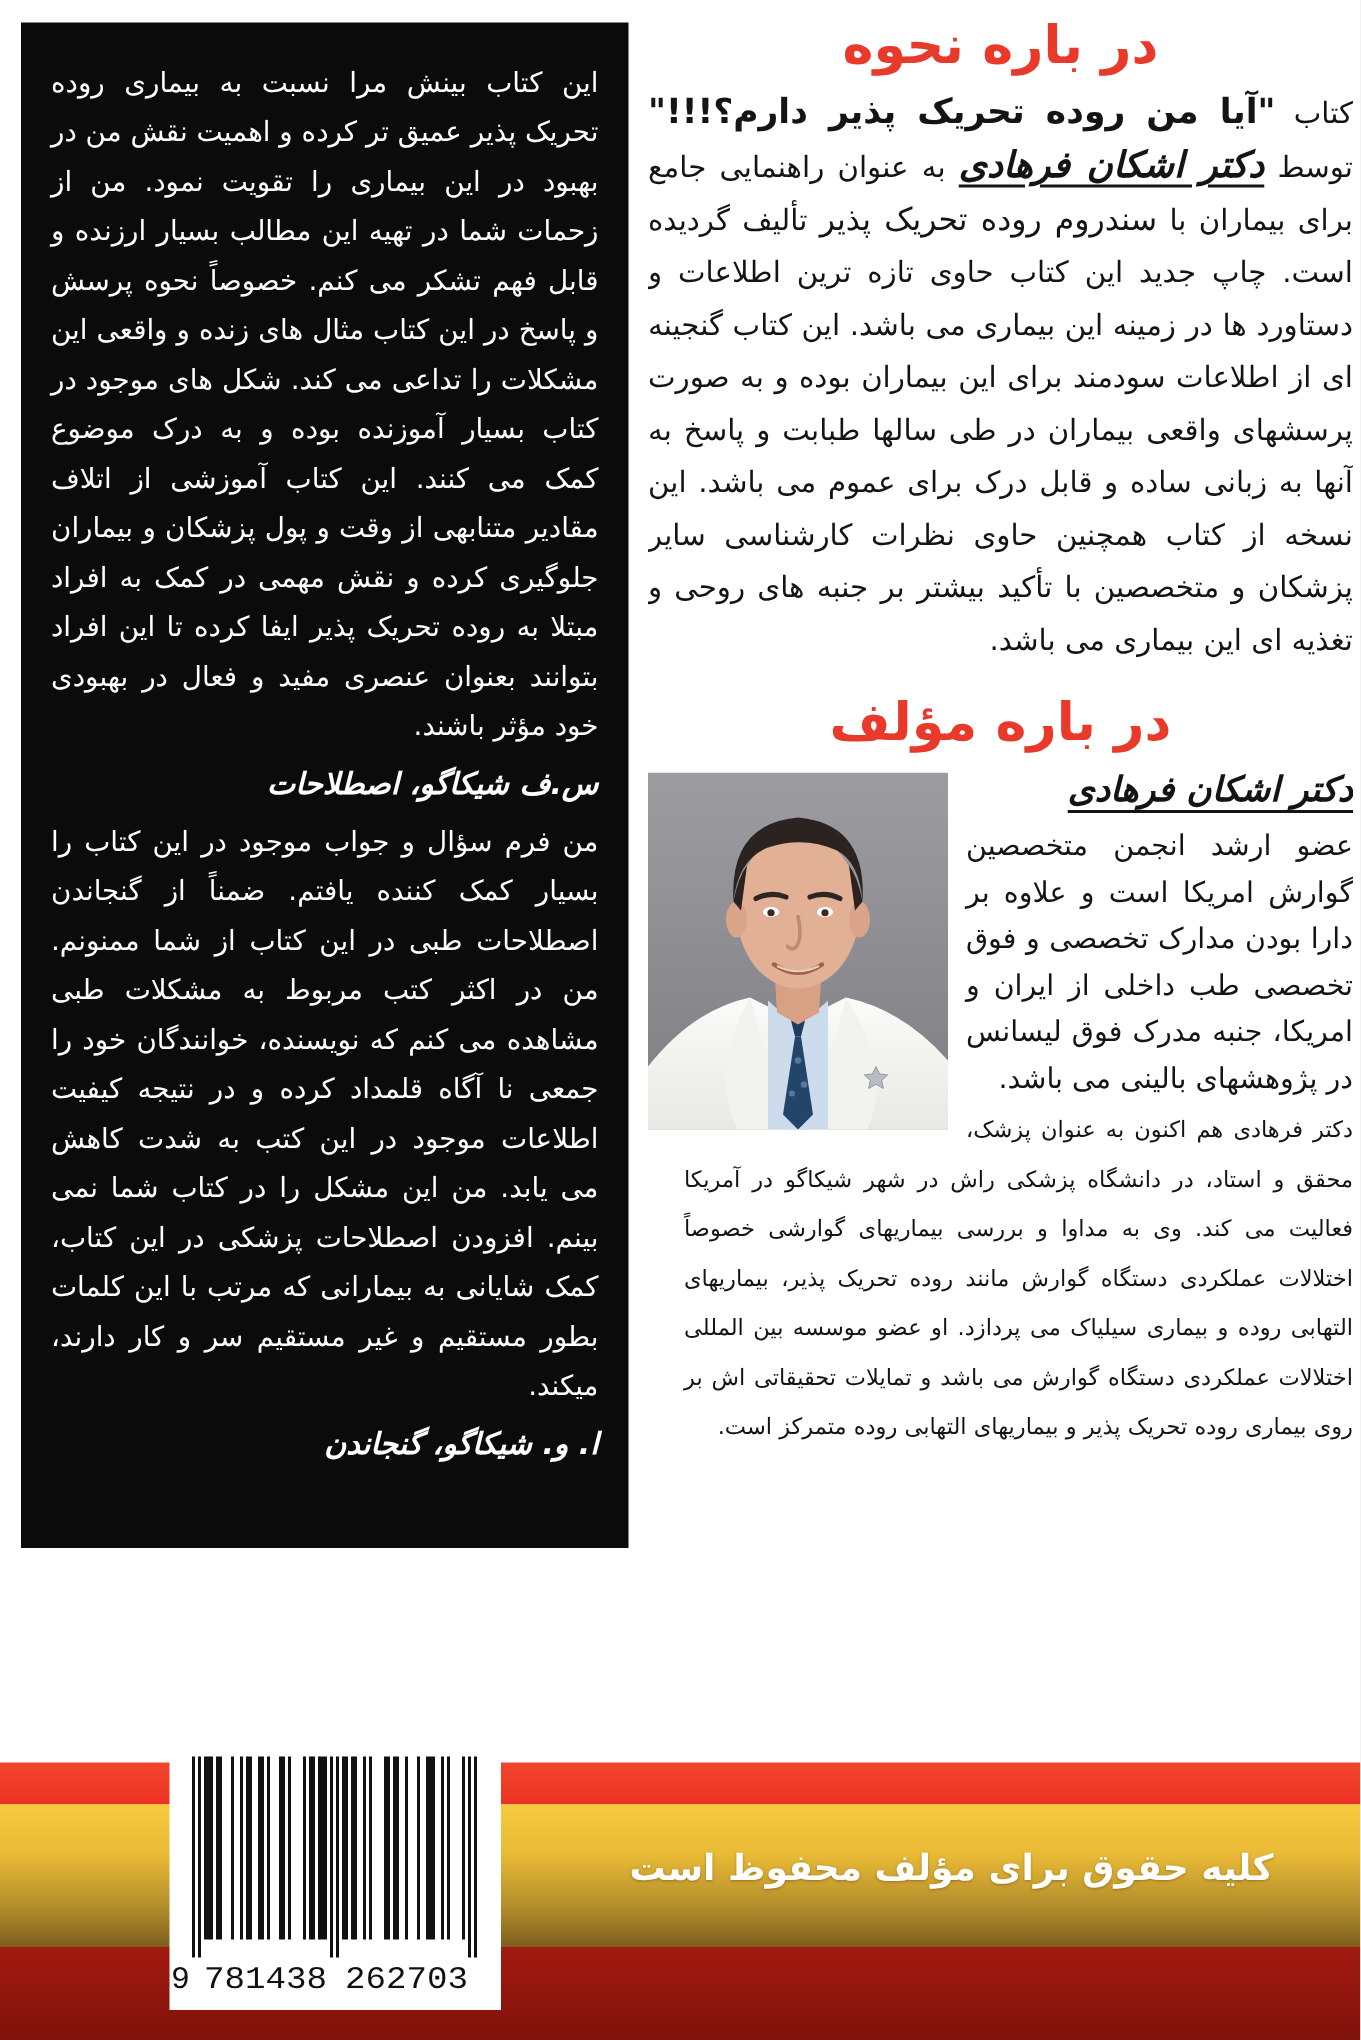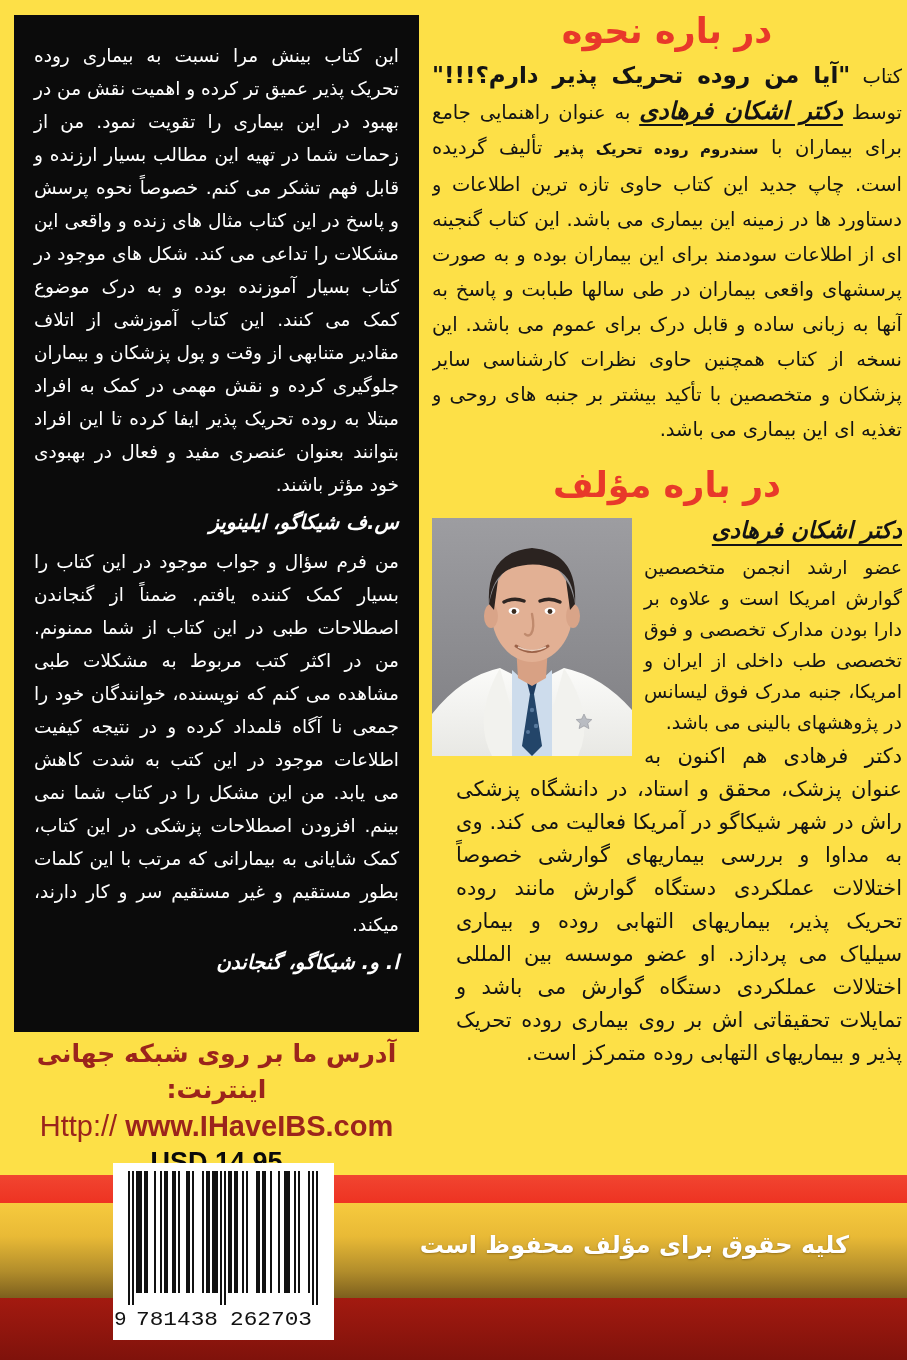--- a/index.html
+++ b/index.html
@@ -7,21 +7,21 @@
     --dark-red:#9b241c;
     --stripe-red:#ee3322;
     --gold-top:#f6ca3e;
     --gold-bottom:#7c5f1e;
     --darkred-stripe:#a31a10;
   }
   *{margin:0;padding:0;box-sizing:border-box;}
   html,body{background:#e9e9e9;}
   body{font-family:"DejaVu Sans","Liberation Sans",sans-serif;}
   .page{
-    position:relative;width:907px;height:1360px;background:#fde047;
+    position:relative;width:907px;height:1360px;background:#ffffff;
     margin:0 auto;overflow:hidden;padding-left:11px;
   }
 
   
   .black-panel{
     position:absolute;left:14px;top:15px;width:405px;height:1017px;
     background:#0b0b0b;color:#ffffff;direction:rtl;
     padding:24px 20px 18px 20px;overflow:hidden;
   }
   .testimonial{
@@ -42,34 +42,34 @@
     text-align:center;letter-spacing:0;
   }
   .about-book{
     font-size:19.5px;line-height:35px;text-align:justify;color:#141414;margin-top:4px;
   }
   .b-lg{font-weight:bold;font-size:23px;}
   .author-inline{
     font-weight:bold;font-style:italic;font-size:24px;text-decoration:underline;
     text-underline-offset:5px;
   }
-  .b-md{font-weight:bold;font-size:15px;}
+  .b-md{font-weight:normal;font-size:21px;}
   .about-author-heading{margin-top:15px;}
   .author-section{
     margin-top:4px;font-size:19px;line-height:31px;color:#141414;
   }
   .author-photo-wrap{
     float:left;width:200px;height:238px;margin:6px 12px 8px 0;
   }
   .author-name-line{
     font-weight:bold;font-style:italic;font-size:23px;line-height:36px;
     text-decoration:underline;text-underline-offset:6px;
   }
   .bio-1{text-align:justify;margin-top:4px;}
-  .bio-2{text-align:justify;font-size:21px;line-height:33px;margin-top:2px;margin-left:24px;}
+  .bio-2{text-align:justify;font-size:15px;line-height:33px;margin-top:2px;margin-left:24px;}
 
   
   .footer-left{
     position:absolute;left:14px;top:1036px;width:405px;text-align:center;
   }
   .web-label{
     direction:rtl;color:var(--dark-red);font-weight:bold;font-size:25px;line-height:36px;
   }
   .web-url{
     color:var(--dark-red);font-size:29px;line-height:36px;
@@ -103,21 +103,21 @@
     position:absolute;left:113px;top:1163px;width:221px;height:177px;background:#ffffff;
   }
 </style>
 </head>
 <body>
 
 <div class="page">
 
   <div class="black-panel">
     <p class="testimonial">این کتاب بینش مرا نسبت به بیماری روده تحریک پذیر عمیق تر کرده و اهمیت نقش من در بهبود در این بیماری را تقویت نمود. من از زحمات شما در تهیه این مطالب بسیار ارزنده و قابل فهم تشکر می کنم. خصوصاً نحوه پرسش و پاسخ در این کتاب مثال های زنده و واقعی این مشکلات را تداعی می کند. شکل های موجود در کتاب بسیار آموزنده بوده و به درک موضوع کمک می کنند. این کتاب آموزشی از اتلاف مقادیر متنابهی از وقت و پول پزشکان و بیماران جلوگیری کرده و نقش مهمی در کمک به افراد مبتلا به روده تحریک پذیر ایفا کرده تا این افراد بتوانند بعنوان عنصری مفید و فعال در بهبودی خود مؤثر باشند.</p>
-    <p class="signature">س.ف شیکاگو، ایلینویز</p>
+    <p class="signature">س.ف شیکاگو، اصطلاحات</p>
     <p class="testimonial">من فرم سؤال و جواب موجود در این کتاب را بسیار کمک کننده یافتم. ضمناً از گنجاندن اصطلاحات طبی در این کتاب از شما ممنونم. من در اکثر کتب مربوط به مشکلات طبی مشاهده می کنم که نویسنده، خوانندگان خود را جمعی نا آگاه قلمداد کرده و در نتیجه کیفیت اطلاعات موجود در این کتب به شدت کاهش می یابد. من این مشکل را در کتاب شما نمی بینم. افزودن اصطلاحات پزشکی در این کتاب، کمک شایانی به بیمارانی که مرتب با این کلمات بطور مستقیم و غیر مستقیم سر و کار دارند، میکند.</p>
     <p class="signature">ا. و.  شیکاگو، گنجاندن</p>
   </div>
 
   <div class="right-panel">
     <div class="red-heading">در باره نحوه</div>
 
     <p class="about-book"><span>کتاب </span><span class="b-lg">"آیا من روده تحریک پذیر دارم؟!!!"</span><span> توسط </span><span class="author-inline">دکتر اشکان فرهادی</span><span> به عنوان راهنمایی جامع برای بیماران با </span><span class="b-md">سندروم روده تحریک پذیر</span><span> تألیف گردیده است. چاپ جدید این کتاب حاوی تازه ترین اطلاعات و دستاورد ها در زمینه این بیماری می باشد. این کتاب گنجینه ای از اطلاعات سودمند برای این بیماران بوده و به صورت پرسشهای واقعی بیماران در طی سالها طبابت و پاسخ به آنها به زبانی ساده و قابل درک برای عموم می باشد. این نسخه از کتاب همچنین حاوی نظرات کارشناسی سایر پزشکان و متخصصین با تأکید بیشتر بر جنبه های روحی و تغذیه ای این بیماری می باشد.</span></p>
 
     <div class="red-heading about-author-heading">در باره مؤلف</div>
@@ -176,26 +176,20 @@
 
           <path d="M152,196 l2.4,5 5.4,.6 -4,3.7 1.1,5.3 -4.9-2.7 -4.9,2.7 1.1-5.3 -4-3.7 5.4-.6 Z" fill="#b9bcc2" stroke="#8e9197" stroke-width=".6"></path>
         </svg>
       </div>
       <div class="author-name-line">دکتر اشکان فرهادی</div>
       <p class="bio-1">عضو ارشد انجمن متخصصین گوارش امریکا است و علاوه بر دارا بودن مدارک تخصصی و فوق تخصصی طب داخلی از ایران و امریکا، جنبه مدرک فوق لیسانس در پژوهشهای بالینی می باشد.</p>
       <p class="bio-2">دکتر فرهادی هم اکنون به عنوان پزشک، محقق و استاد، در دانشگاه پزشکی راش در شهر شیکاگو در آمریکا فعالیت می کند. وی به مداوا و بررسی بیماریهای گوارشی خصوصاً اختلالات عملکردی دستگاه گوارش مانند روده تحریک پذیر، بیماریهای التهابی روده و بیماری سیلیاک می پردازد. او عضو موسسه بین المللی اختلالات عملکردی دستگاه گوارش می باشد و تمایلات تحقیقاتی اش بر روی بیماری روده تحریک پذیر و بیماریهای التهابی روده متمرکز است.</p>
     </div>
   </div>
 
-  <div class="footer-left">
-    <div class="web-label">آدرس ما بر روی شبکه جهانی اینترنت:</div>
-    <div class="web-url"><span>Http:// </span><span class="url-bold">www.IHaveIBS.com</span></div>
-    <div class="price">USD 14.95</div>
-    <div class="isbn">ISBN 9781438262703</div>
-  </div>
 
   <div class="stripes">
     <div class="stripe-red"></div>
     <div class="stripe-gold">
       <div class="copyright">کلیه حقوق برای مؤلف محفوظ است</div>
     </div>
     <div class="stripe-darkred"></div>
   </div>
 
   <div class="barcode-box">

